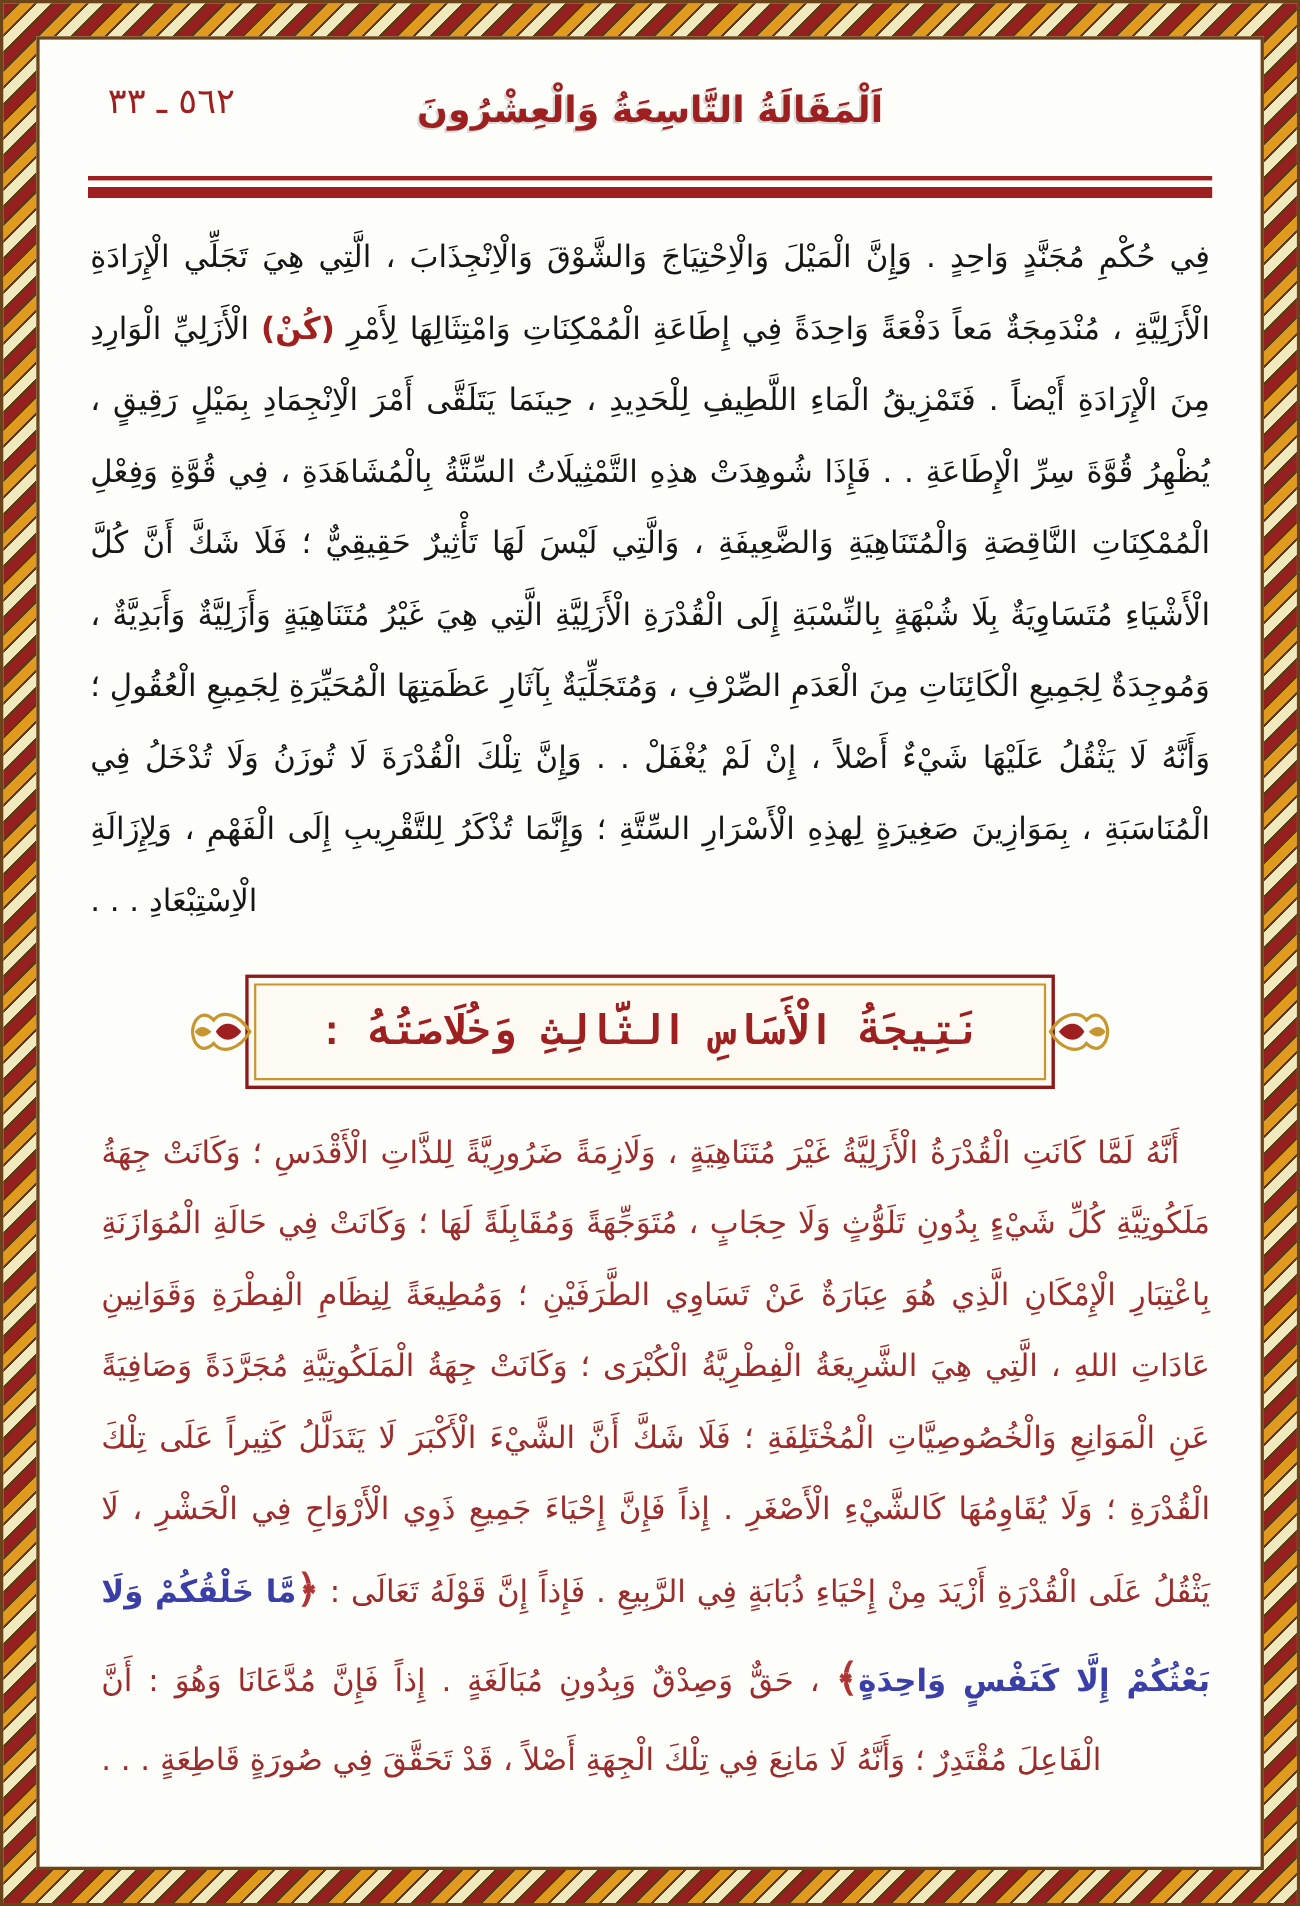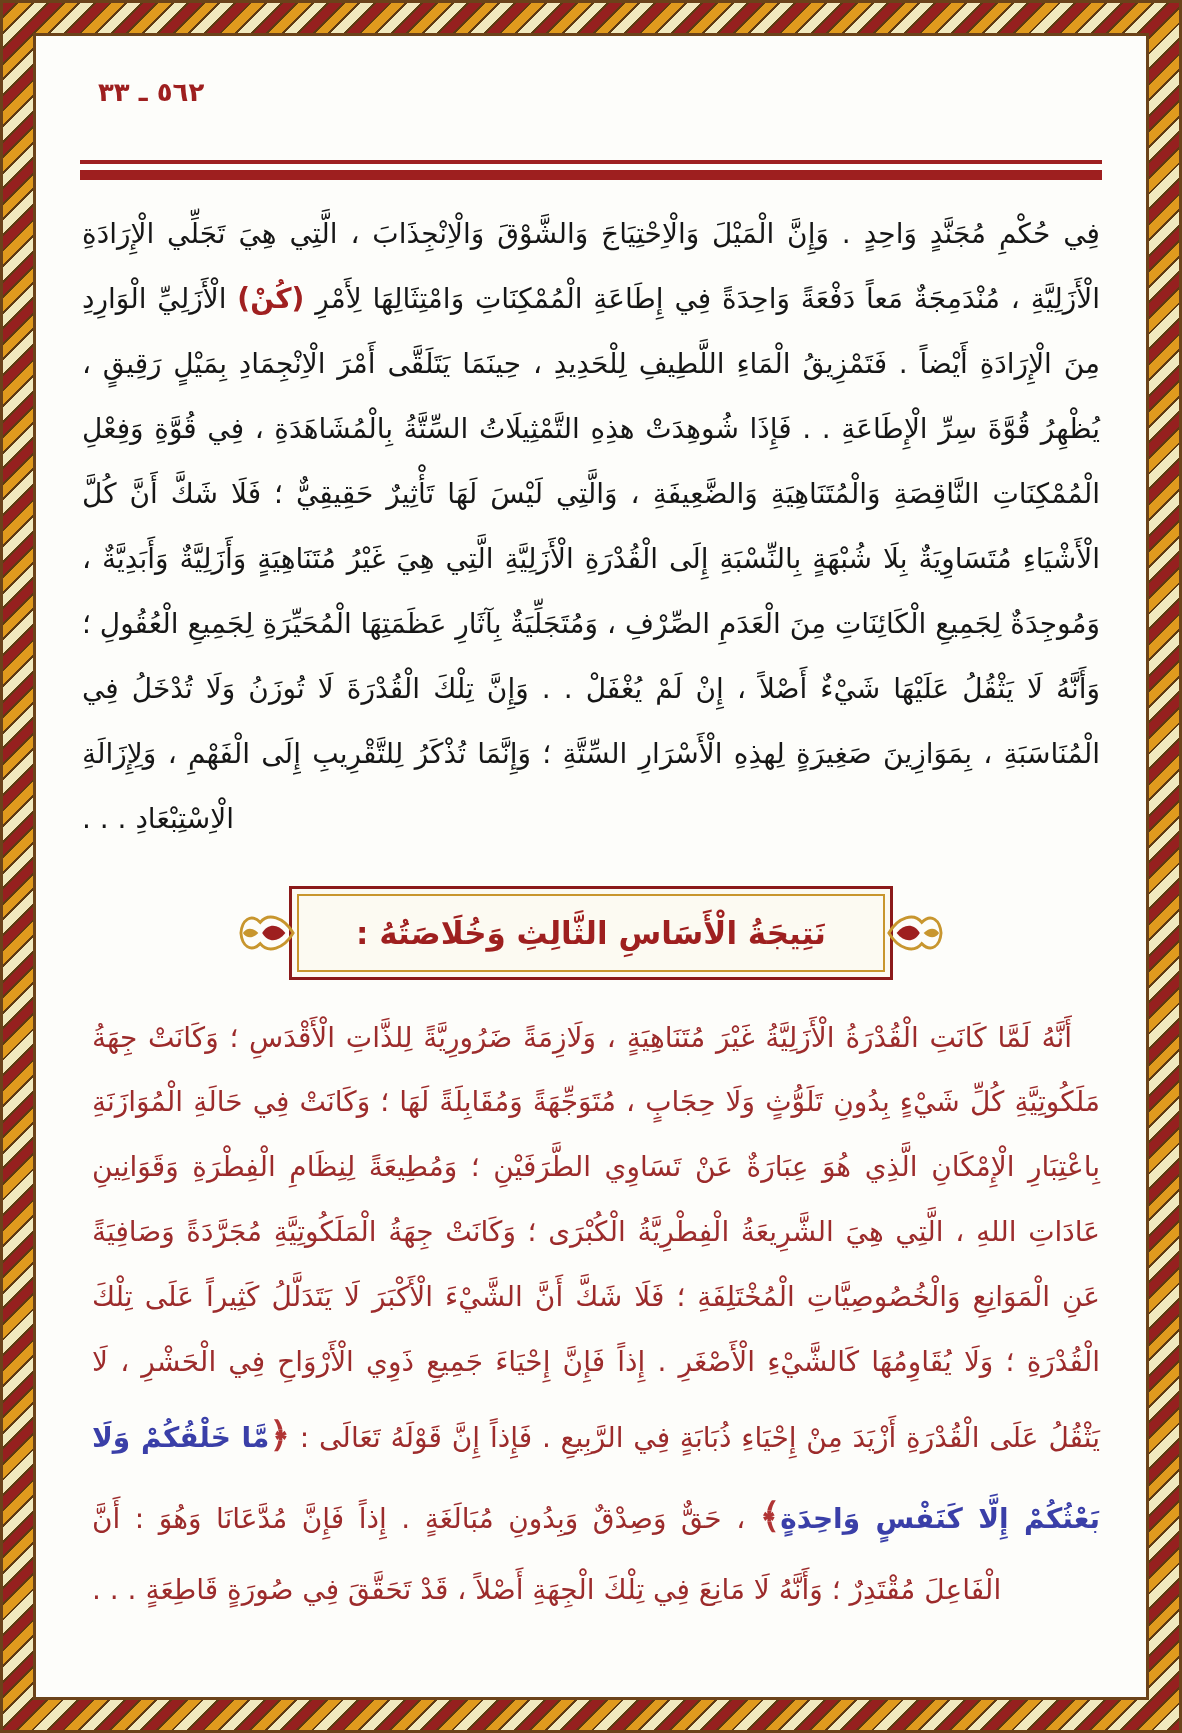--- a/index.html
+++ b/index.html
@@ -24,21 +24,21 @@
   }
   
   .header{position:relative;padding-top:16px;height:96px;}
   .page-title{
     text-align:center;
     color:#9e1f1f;font-weight:bold;font-size:33px;line-height:80px;
     text-shadow:-2px 2px 0 rgba(150,150,150,0.35);
   }
   .page-number{
     position:absolute;top:0;left:18px;direction:rtl;
-    color:#9e1f1f;font-weight:bold;font-size:26px;line-height:96px;
+    color:#9e1f1f;font-weight:normal;font-size:32px;line-height:96px;
   }
   .header-rule{
     height:0;border-top:4px solid #9e1f1f;border-bottom:10px solid #9e1f1f;
     padding-top:6px;margin-top:4px;
   }
   
   .para{
     direction:rtl;text-align:justify;text-align-last:left;
     font-size:28px;line-height:2.32;letter-spacing:0;
     margin:22px 2px 0 2px;
@@ -50,34 +50,35 @@
   .bracket{color:#b03434;font-weight:bold;font-size:1.25em;}
   
   .heading-wrap{position:relative;width:fit-content;margin:34px auto 26px auto;}
   .heading-box{
     border:3px solid #8b1a1a;
     box-shadow:inset 0 0 0 5px #fcfaf2, inset 0 0 0 7px #c8962e;
     background:#fcfaf2;
     padding:26px 64px;
   }
   .heading-text{
-    color:#9e1f1f;font-weight:bold;font-size:31px;white-space:nowrap;
+    color:#9e1f1f;font-weight:bold;font-size:37px;white-space:nowrap;font-family:Liberation Mono, monospace;
   }
   .ornament{position:absolute;top:50%;width:58px;height:46px;}
   .ornament-right{right:-50px;transform:translateY(-50%);}
   .ornament-left{left:-50px;transform:translateY(-50%) scaleX(-1);}
 </style>
 </head>
 <body>
 
 <div class="page">
   <div class="inner">
 
     <div class="header">
       <div class="page-number">٥٦٢ ـ ٣٣</div>
+      <div class="page-title">اَلْمَقَالَةُ التَّاسِعَةُ وَالْعِشْرُونَ</div>
     </div>
     <div class="header-rule"></div>
 
     <p class="para para-black"><span>فِي حُكْمِ مُجَنَّدٍ وَاحِدٍ . وَإِنَّ الْمَيْلَ وَالْاِحْتِيَاجَ وَالشَّوْقَ وَالْاِنْجِذَابَ ، الَّتِي هِيَ تَجَلِّي الْإِرَادَةِ الْأَزَلِيَّةِ ، مُنْدَمِجَةٌ مَعاً دَفْعَةً وَاحِدَةً فِي إِطَاعَةِ الْمُمْكِنَاتِ وَامْتِثَالِهَا لِأَمْرِ </span><span class="kun">(كُنْ)</span><span> الْأَزَلِيِّ الْوَارِدِ مِنَ الْإِرَادَةِ أَيْضاً . فَتَمْزِيقُ الْمَاءِ اللَّطِيفِ لِلْحَدِيدِ ، حِينَمَا يَتَلَقَّى أَمْرَ الْاِنْجِمَادِ بِمَيْلٍ رَقِيقٍ ، يُظْهِرُ قُوَّةَ سِرِّ الْإِطَاعَةِ . . فَإِذَا شُوهِدَتْ هذِهِ التَّمْثِيلَاتُ السِّتَّةُ بِالْمُشَاهَدَةِ ، فِي قُوَّةِ وَفِعْلِ الْمُمْكِنَاتِ النَّاقِصَةِ وَالْمُتَنَاهِيَةِ وَالضَّعِيفَةِ ، وَالَّتِي لَيْسَ لَهَا تَأْثِيرٌ حَقِيقِيٌّ ؛ فَلَا شَكَّ أَنَّ كُلَّ الْأَشْيَاءِ مُتَسَاوِيَةٌ بِلَا شُبْهَةٍ بِالنِّسْبَةِ إِلَى الْقُدْرَةِ الْأَزَلِيَّةِ الَّتِي هِيَ غَيْرُ مُتَنَاهِيَةٍ وَأَزَلِيَّةٌ وَأَبَدِيَّةٌ ، وَمُوجِدَةٌ لِجَمِيعِ الْكَائِنَاتِ مِنَ الْعَدَمِ الصِّرْفِ ، وَمُتَجَلِّيَةٌ بِآثَارِ عَظَمَتِهَا الْمُحَيِّرَةِ لِجَمِيعِ الْعُقُولِ ؛ وَأَنَّهُ لَا يَثْقُلُ عَلَيْهَا شَيْءٌ أَصْلاً ، إِنْ لَمْ يُغْفَلْ . . وَإِنَّ تِلْكَ الْقُدْرَةَ لَا تُوزَنُ وَلَا تُدْخَلُ فِي الْمُنَاسَبَةِ ، بِمَوَازِينَ صَغِيرَةٍ لِهذِهِ الْأَسْرَارِ السِّتَّةِ ؛ وَإِنَّمَا تُذْكَرُ لِلتَّقْرِيبِ إِلَى الْفَهْمِ ، وَلِإِزَالَةِ الْاِسْتِبْعَادِ . . .</span></p>
 
     <div class="heading-wrap">
       <svg class="ornament ornament-right" viewBox="0 0 60 46" xmlns="http://www.w3.org/2000/svg">
         <path d="M4 23 C14 6 30 2 38 12 C48 2 57 10 58 23 C57 36 48 44 38 34 C30 44 14 40 4 23 Z" fill="none" stroke="#c8962e" stroke-width="3"></path>
         <path d="M12 23 C20 13 30 13 36 23 C30 33 20 33 12 23 Z" fill="#9e1f1f"></path>
         <path d="M40 23 C46 17 52 17 56 23 C52 29 46 29 40 23 Z" fill="#c8962e"></path>

